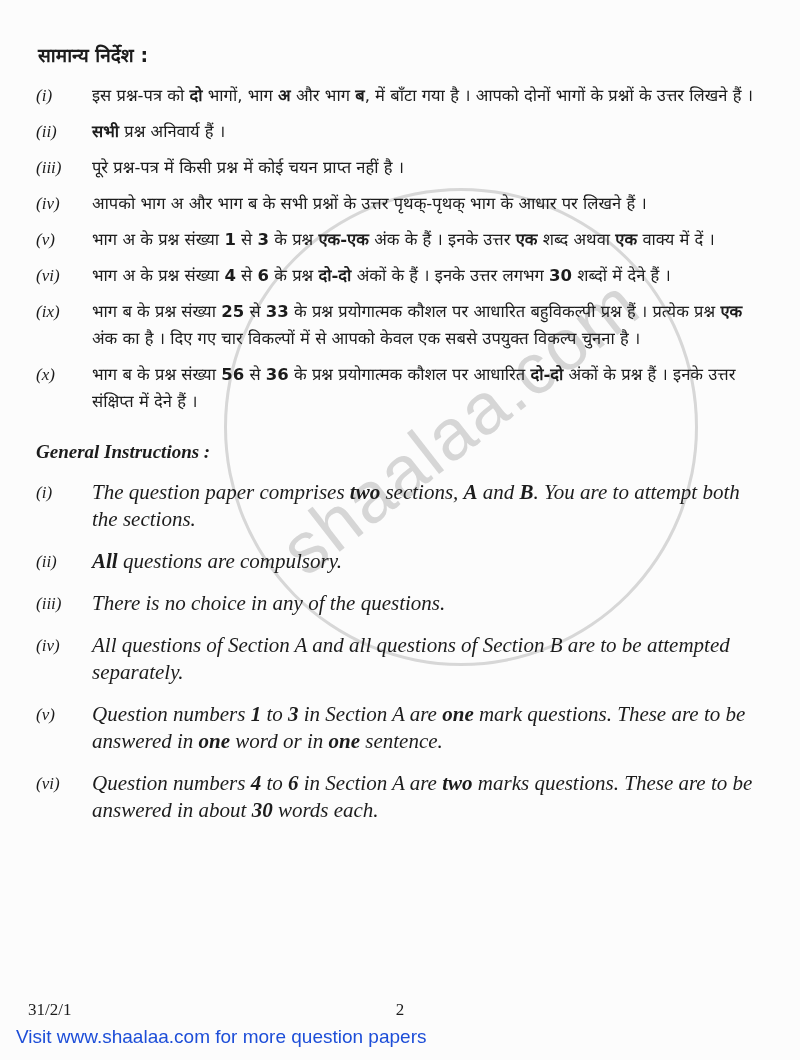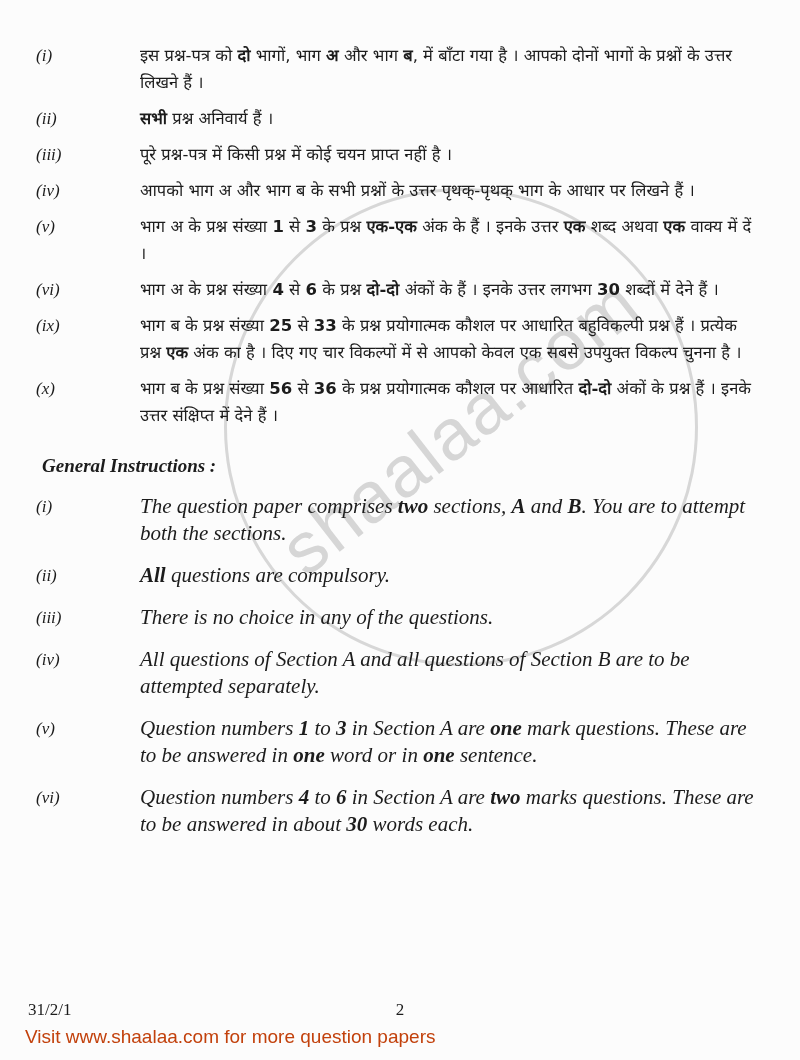--- a/index.html
+++ b/index.html
@@ -26,41 +26,40 @@
     font-family: "DejaVu Sans", "Liberation Serif", serif;
     font-weight: bold;
     font-size: 19px;
     margin: 0 0 14px 2px;
   }
   .e-heading {
     font-family: "Liberation Serif", serif;
     font-weight: bold;
     font-style: italic;
     font-size: 19px;
-    margin: 26px 0 16px 6px;
+    margin: 26px 0 16px 0;
   }
   
   .inst-row {
     display: flex;
     align-items: flex-start;
   }
   .inst-row.hindi { margin-bottom: 9px; }
   .inst-row.english { margin-bottom: 15px; }
   .inst-num {
     flex: 0 0 56px;
     font-style: italic;
     font-size: 17px;
     line-height: 27px;
     font-family: "Liberation Serif", serif;
   }
   .inst-text {
     flex: 1;
     font-size: 17px;
     line-height: 27px;
-    margin-left: 48px;
   }
   .hindi .inst-text {
     font-family: "DejaVu Sans", "Liberation Serif", serif;
     font-size: 16.5px;
   }
   .english .inst-text {
     font-family: "Liberation Serif", serif;
     font-style: italic;
     font-size: 21px;
   }
@@ -109,41 +108,42 @@
     left: 0;
     right: 0;
     top: 1000px;
     text-align: center;
     font-size: 17px;
     font-family: "Liberation Serif", serif;
     z-index: 2;
   }
   .footer-visit {
     position: absolute;
-    left: 25px;
+    left: 16px;
     top: 1026px;
     font-size: 19px;
     font-family: "Liberation Sans", sans-serif;
-    color: #c2410c;
+    color: #1d4ed8;
     z-index: 3;
   }
 </style>
 </head>
 <body>
 
 <div class="page">
 
   <div class="watermark-layer">
     <div class="watermark-circle"></div>
     <div class="watermark-text">shaalaa.com</div>
   </div>
 
   <div class="content">
 
     <section>
+      <h2 class="h-heading">सामान्य निर्देश :</h2>
       <div id="hindi-list">
           <div class="inst-row hindi">
             <span class="inst-num">(i)</span>
             <span class="inst-text">इस प्रश्न-पत्र को <b>दो</b> भागों, भाग <b>अ</b> और भाग <b>ब</b>, में बाँटा गया है । आपको दोनों भागों के प्रश्नों के उत्तर लिखने हैं ।</span>
           </div>
           <div class="inst-row hindi">
             <span class="inst-num">(ii)</span>
             <span class="inst-text"><b>सभी</b> प्रश्न अनिवार्य हैं ।</span>
           </div>
           <div class="inst-row hindi">

